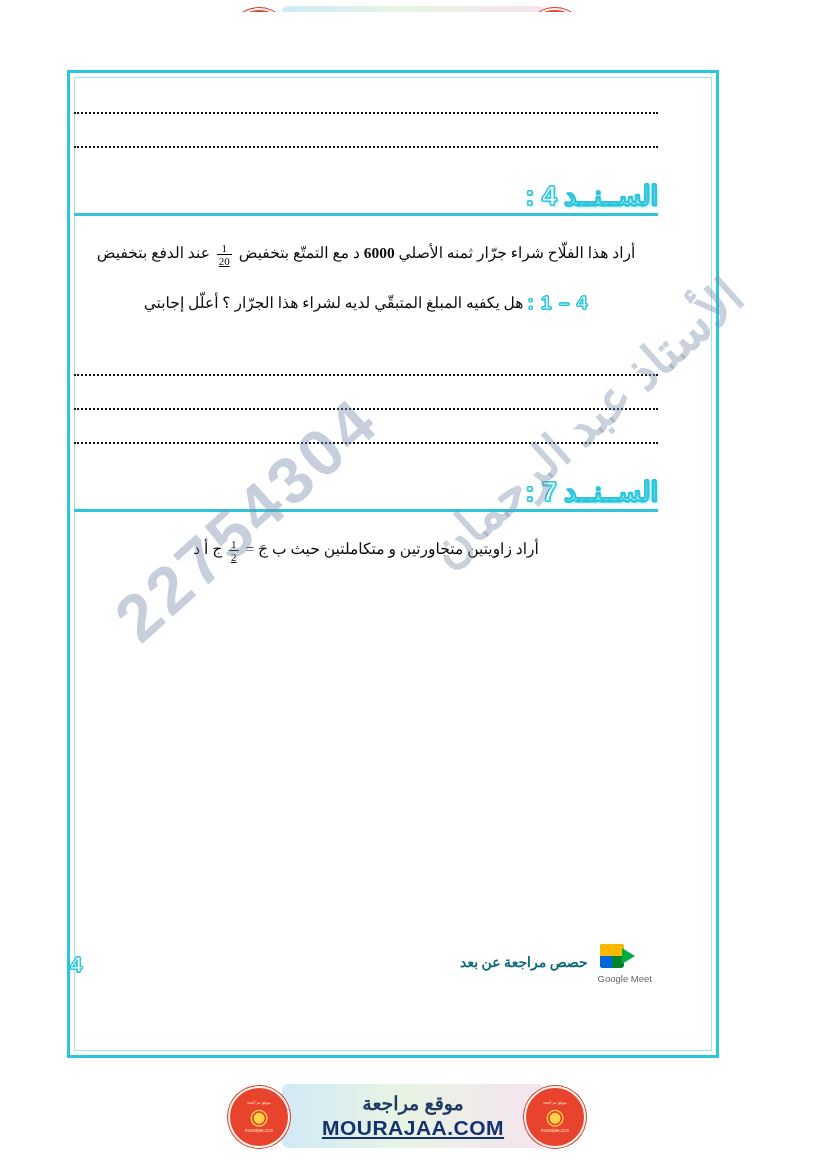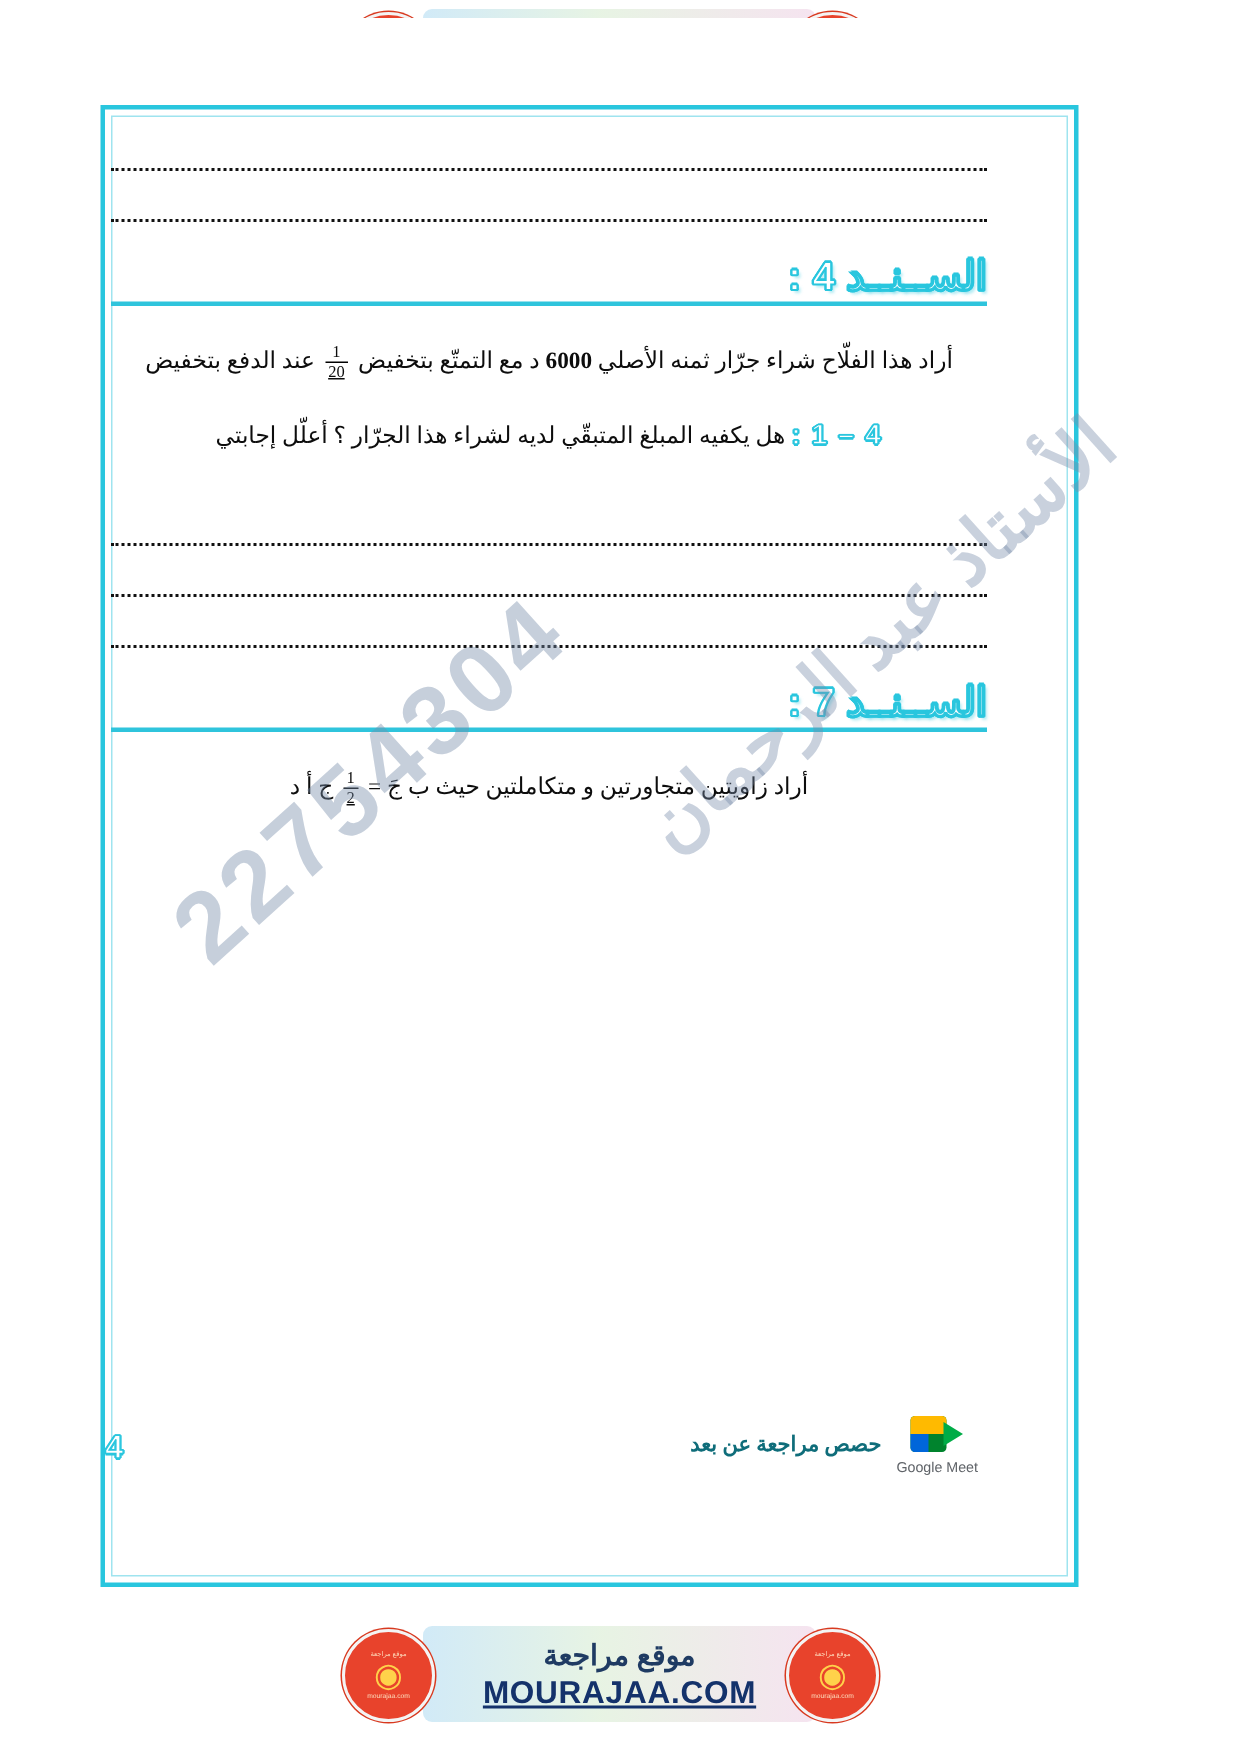--- a/index.html
+++ b/index.html
@@ -141,21 +141,21 @@
   .dots {
     height: 30px;
     border-bottom: 2px dotted #111;
     margin: 0 8px 2px 8px;
   }
   .dots.first { margin-top: 48px; }
 
   
   .section-head {
     position: relative;
-    margin: 16px 8px 0 8px;
+    margin: 28px 8px 0 8px;
     height: 42px;
   }
   .section-head .rule {
     position: absolute;
     left: 0;
     right: 0;
     bottom: 2px;
     height: 3px;
     background: #2fc4dc;
   }
@@ -243,21 +243,21 @@
     font-family: "Liberation Serif", serif;
     font-size: 14px;
     font-weight: bold;
     color: #0f6d7a;
     white-space: nowrap;
     text-align: center;
   }
   .meet-block {
     display: flex;
     flex-direction: column;
-    align-items: center;
+    align-items: flex-end;
     gap: 2px;
   }
   .meet-icon {
     width: 40px;
     height: 30px;
     position: relative;
   }
   .meet-icon .sq {
     position: absolute;
     left: 2px; top: 3px;

